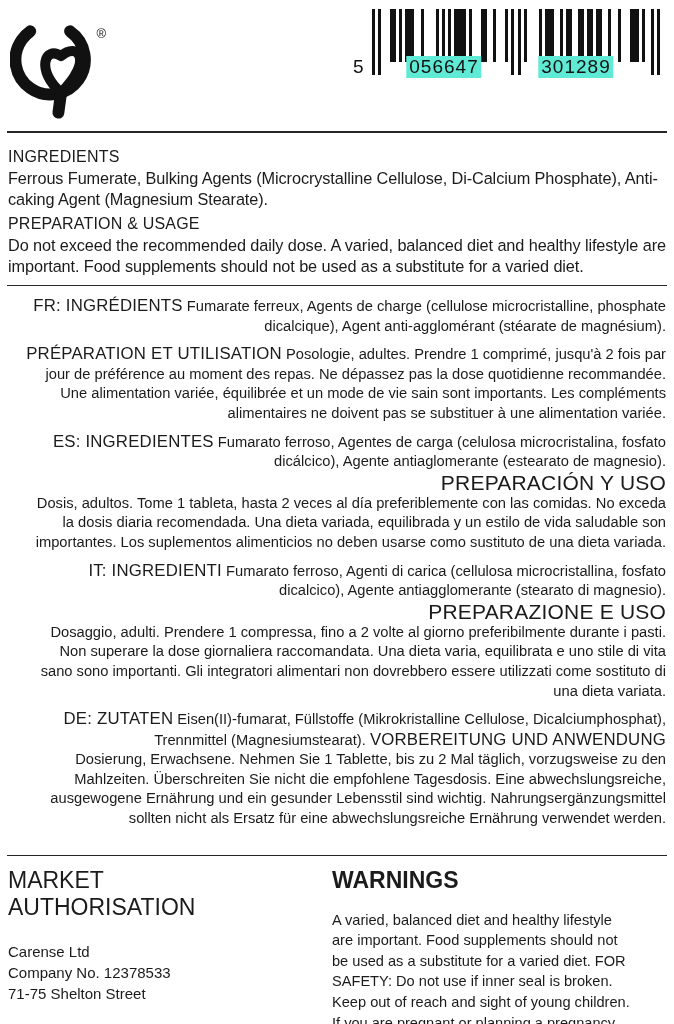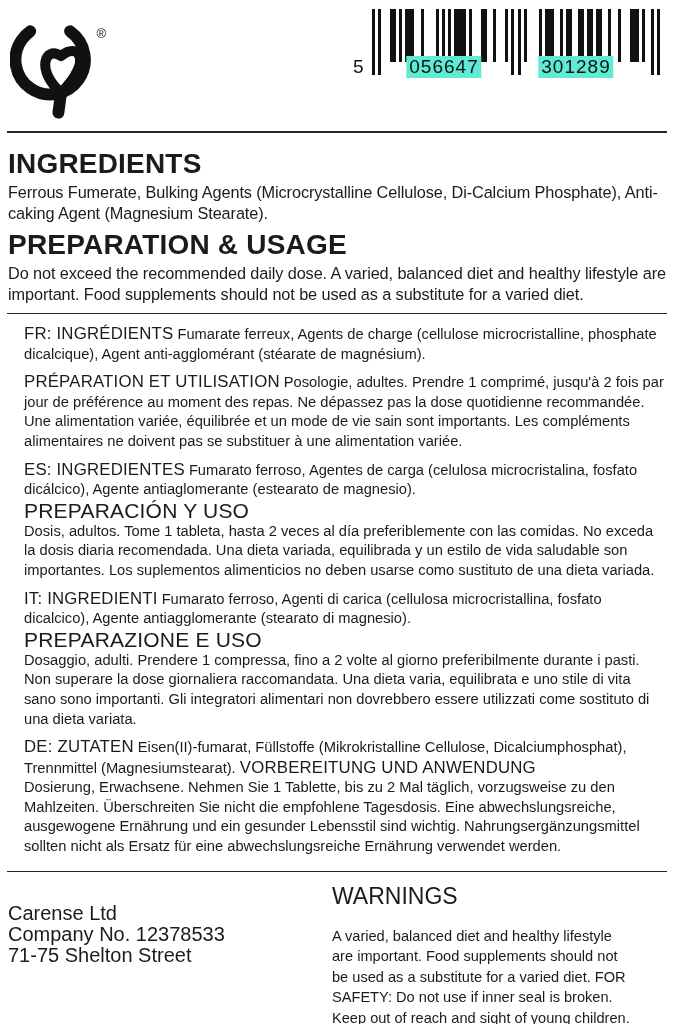--- a/index.html
+++ b/index.html
@@ -23,39 +23,39 @@
   .barcode { position: relative; width: 314px; height: 78px; margin-top: 1px; margin-right: 2px; }
   .barcode svg { position: absolute; left: 24px; top: 0; }
   .bc-num { position: absolute; font-size: 19px; color: #111; background: #5eead4;
             padding: 0 3px; top: 47px; letter-spacing: 1px; }
   .bc-sys { left: 2px; background: transparent; }
   .bc-left { left: 96px; transform: translateX(-50%); }
   .bc-right { left: 228px; transform: translateX(-50%); }
 
   
   .en-section { padding: 9px 8px 8px 8px; }
-  .en-h { font-size: 28px; font-weight: 700; font-stretch: condensed;
+  .en-h { font-size: 16px; font-weight: 400; font-stretch: condensed;
           margin: 6px 0 2px 0; letter-spacing: 0.2px; }
   .en-b { font-size: 16.3px; line-height: 21px; margin: 0; letter-spacing: -0.1px; }
 
   
-  .ml-section { padding: 10px 8px 10px 24px; }
+  .ml-section { padding: 10px 8px 10px 24px; text-align: right; }
   .ml-p { font-size: 14.7px; line-height: 19.6px; margin: 0 0 8px 0; }
-  .ml-p:last-child { margin-bottom: 4px; }
+  .ml-p:last-child { margin-bottom: 16px; }
   .ml-head { font-size: 16.8px; letter-spacing: 0.2px; }
   .ml-head-block { display: block; font-size: 21px; line-height: 22px; letter-spacing: 0.2px; }
 
   
   .bottom { display: flex; padding: 11px 8px 0 8px; height: 262px; }
   .col-left { width: 318px; flex: 0 0 auto; }
   .col-right { flex: 1; position: relative; padding-left: 6px; }
   .big-h { font-size: 23px; font-weight: 400; line-height: 27px; margin: 0; max-width: 220px; }
   .addr { margin: 20px 0 0 0; }
-  .addr div, .tm div { font-size: 20px; line-height: 21px; }
-  .warn-h { font-size: 23px; font-weight: 400; margin: 0 0 16px 0; }
+  .addr div, .tm div { font-size: 15px; line-height: 21px; }
+  .warn-h { font-size: 23px; font-weight: 700; margin: 0 0 16px 0; }
   .warn-b { font-size: 14.6px; line-height: 20.6px; margin: 0; max-width: 305px; }
 </style>
 </head>
 <body>
 
 <div class="header">
   <div class="logo-wrap">
     <svg width="84" height="118" viewBox="0 0 92 128">
 
       <circle cx="44" cy="56" r="38" fill="none" stroke="#111" stroke-width="13" stroke-linecap="round" stroke-dasharray="192 47" transform="rotate(-55 44 56)"></circle>
@@ -164,20 +164,21 @@
     <span style="display:block">Dosierung, Erwachsene. Nehmen Sie 1 Tablette, bis zu 2 Mal täglich, vorzugsweise zu den Mahlzeiten. Überschreiten Sie nicht die empfohlene Tagesdosis. Eine abwechslungsreiche, ausgewogene Ernährung und ein gesunder Lebensstil sind wichtig. Nahrungsergänzungsmittel sollten nicht als Ersatz für eine abwechslungsreiche Ernährung verwendet werden.</span>
   </p>
 
 </div>
 
 <hr class="rule-thin">
 
 <div class="bottom">
 
   <div class="col-left">
+    <h2 class="big-h">MARKET AUTHORISATION</h2>
     <div class="addr">
       <div>Carense Ltd</div>
       <div>Company No. 12378533</div>
       <div>71-75 Shelton Street</div>
 
     </div>
 
   </div>
 
   <div class="col-right">

